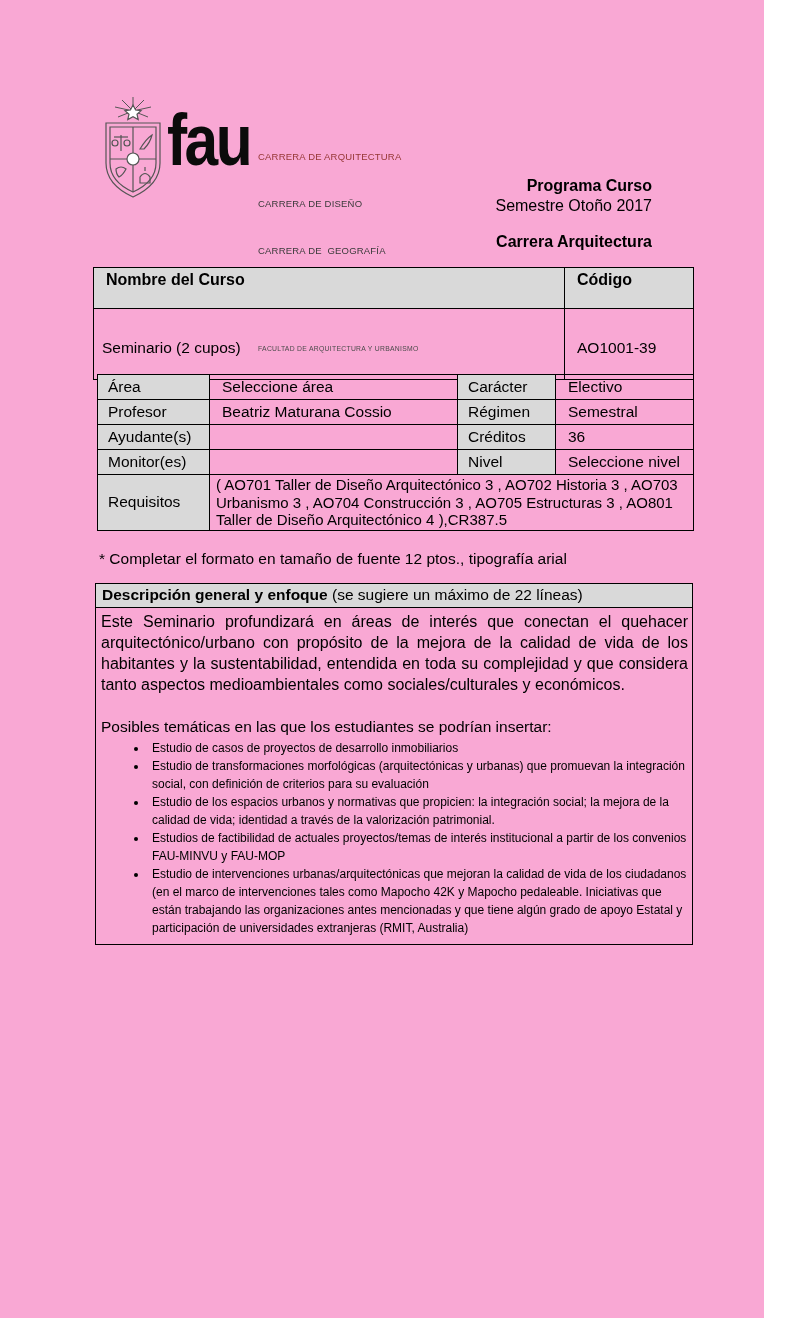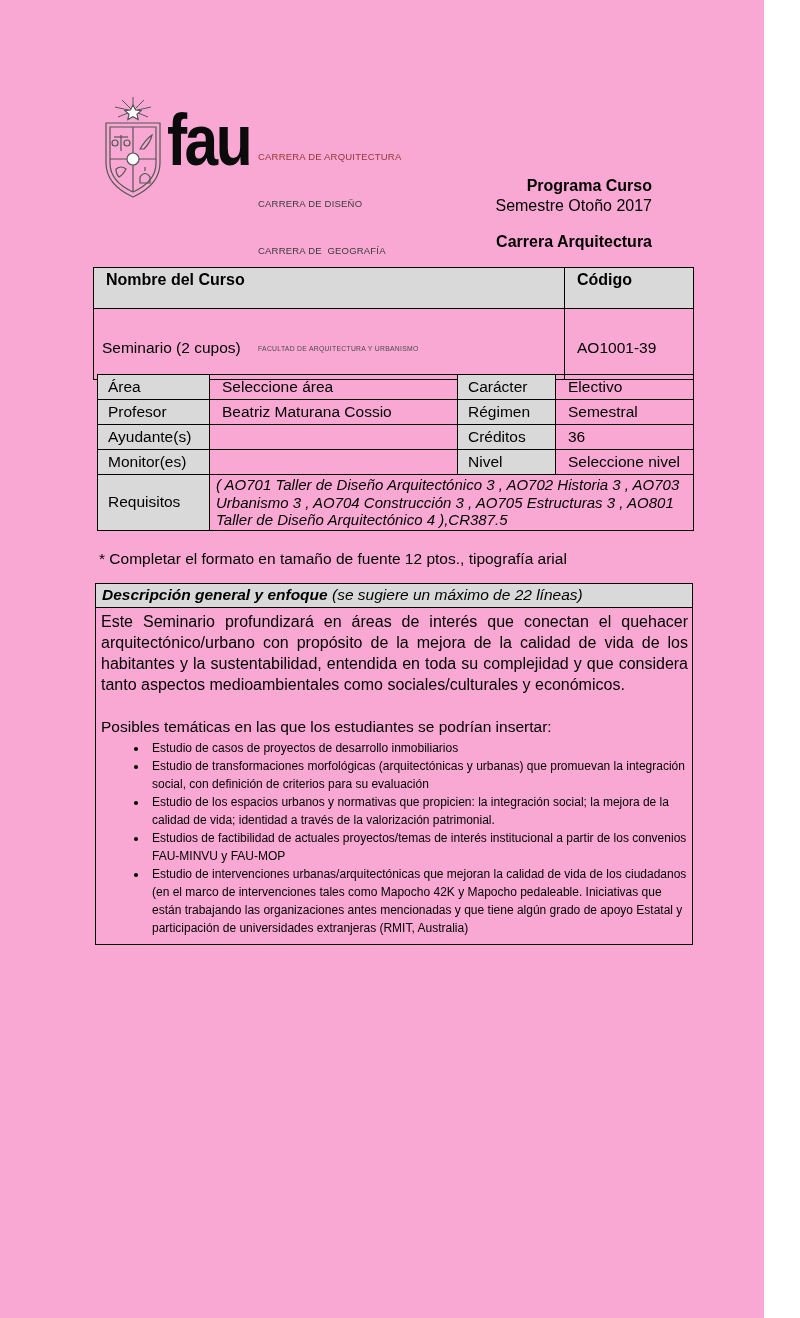--- a/index.html
+++ b/index.html
@@ -36,29 +36,29 @@
   .course-table { position:absolute; left:93px; top:267px; width:600px; }
   .course-table th { height:24px; padding:0 0 16px 12px; font-size:16px; }
   .course-table td { height:62px; padding:8px 0 0 8px; }
   .course-table td.code { padding-left:12px; }
 
   .details-table { position:absolute; left:97px; top:374px; width:596px; }
   .details-table td { height:24px; padding:0 0 0 10px; }
   .details-table td.val { padding-left:12px; }
   .details-table td.req-val {
     height:51px; padding:1px 12px 1px 6px; font-size:15px; line-height:17.5px;
-    white-space:normal; vertical-align:middle;font-style:italic;
+    white-space:normal; vertical-align:middle;
   }
 
   
   .format-note { position:absolute; left:99px; top:550px; font-size:15.5px; }
 
   
   .desc-box { position:absolute; left:95px; top:583px; width:598px; border:1px solid #000; box-sizing:border-box; }
-  .desc-header { background:#d9d9d9; border-bottom:1px solid #000; padding:2px 6px 3px 6px; font-size:15.5px;font-style:italic; }
+  .desc-header { background:#d9d9d9; border-bottom:1px solid #000; padding:2px 6px 3px 6px; font-size:15.5px; }
   .desc-header .b { font-weight:bold; }
   .desc-body { padding:3px 4px 7px 5px; }
   .desc-par { margin:0; font-size:16px; line-height:21px; text-align:justify; }
   .desc-gap { height:21px; }
   .desc-intro { margin:0; font-size:15.5px; line-height:21px; }
   .desc-list { margin:2px 0 0 0; padding:0 0 0 47px; }
   .desc-list li { font-size:12px; line-height:18px; padding-left:4px; }
 </style>
 </head>
 <body>

